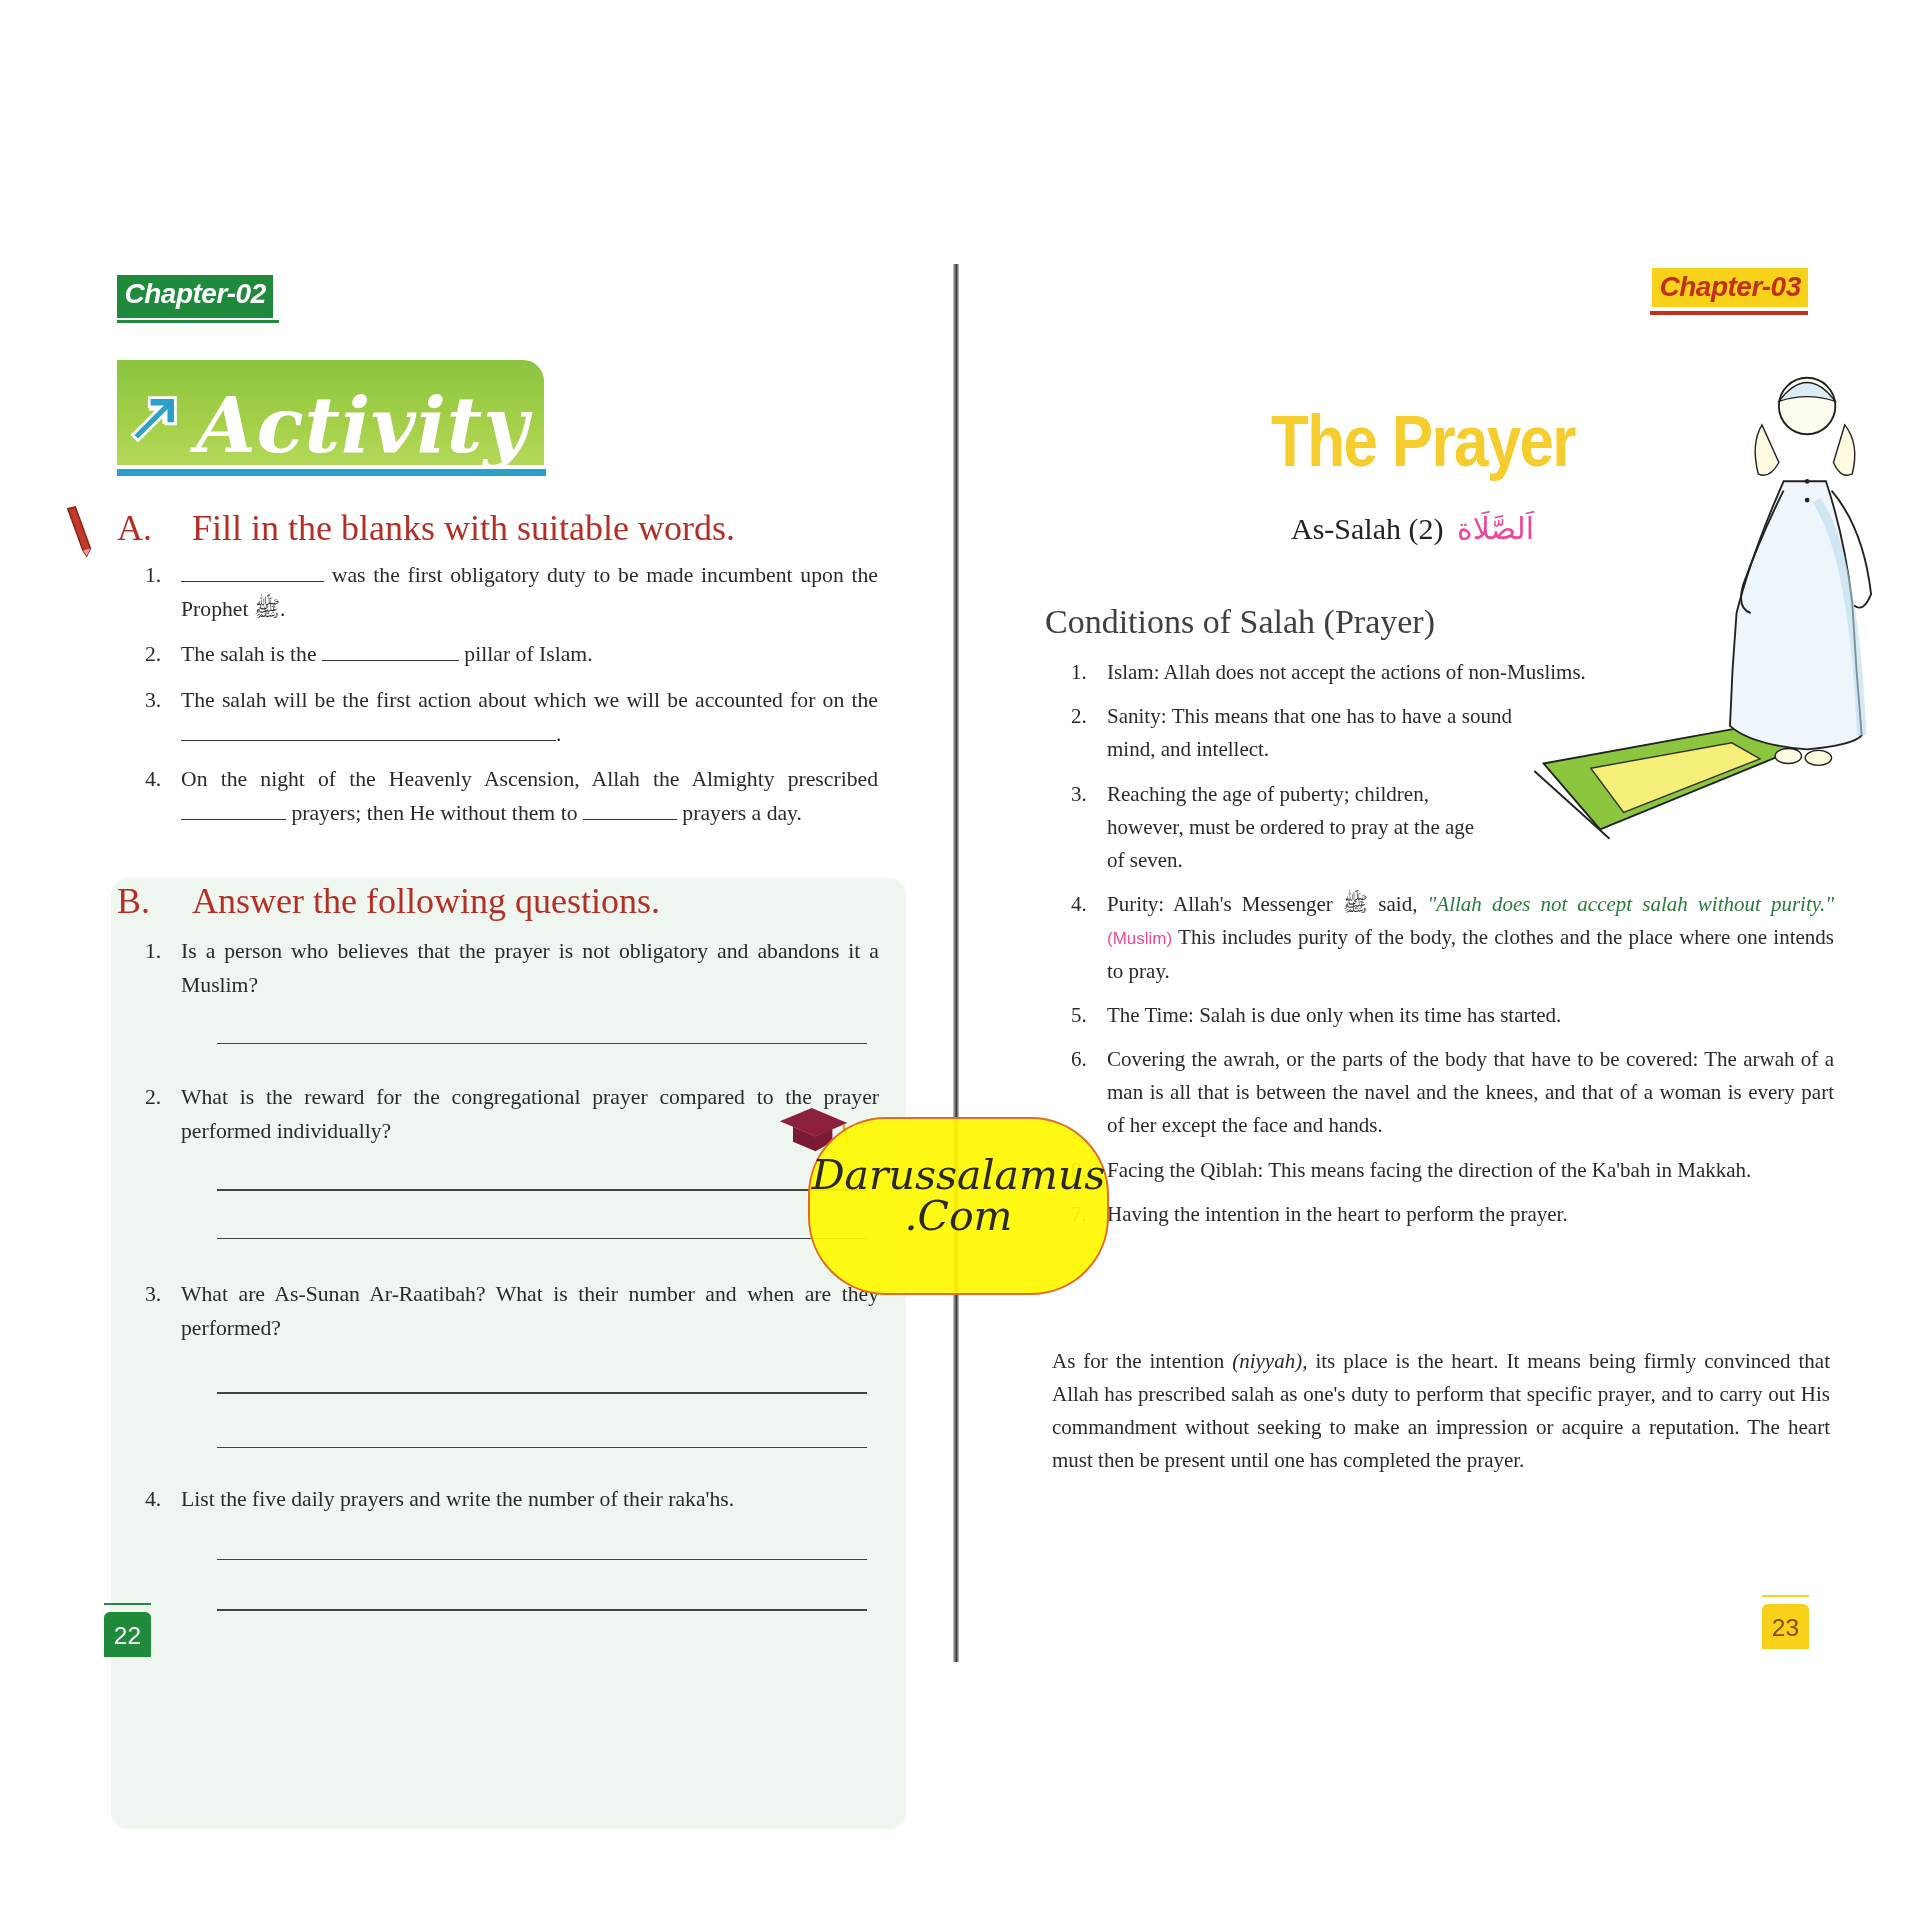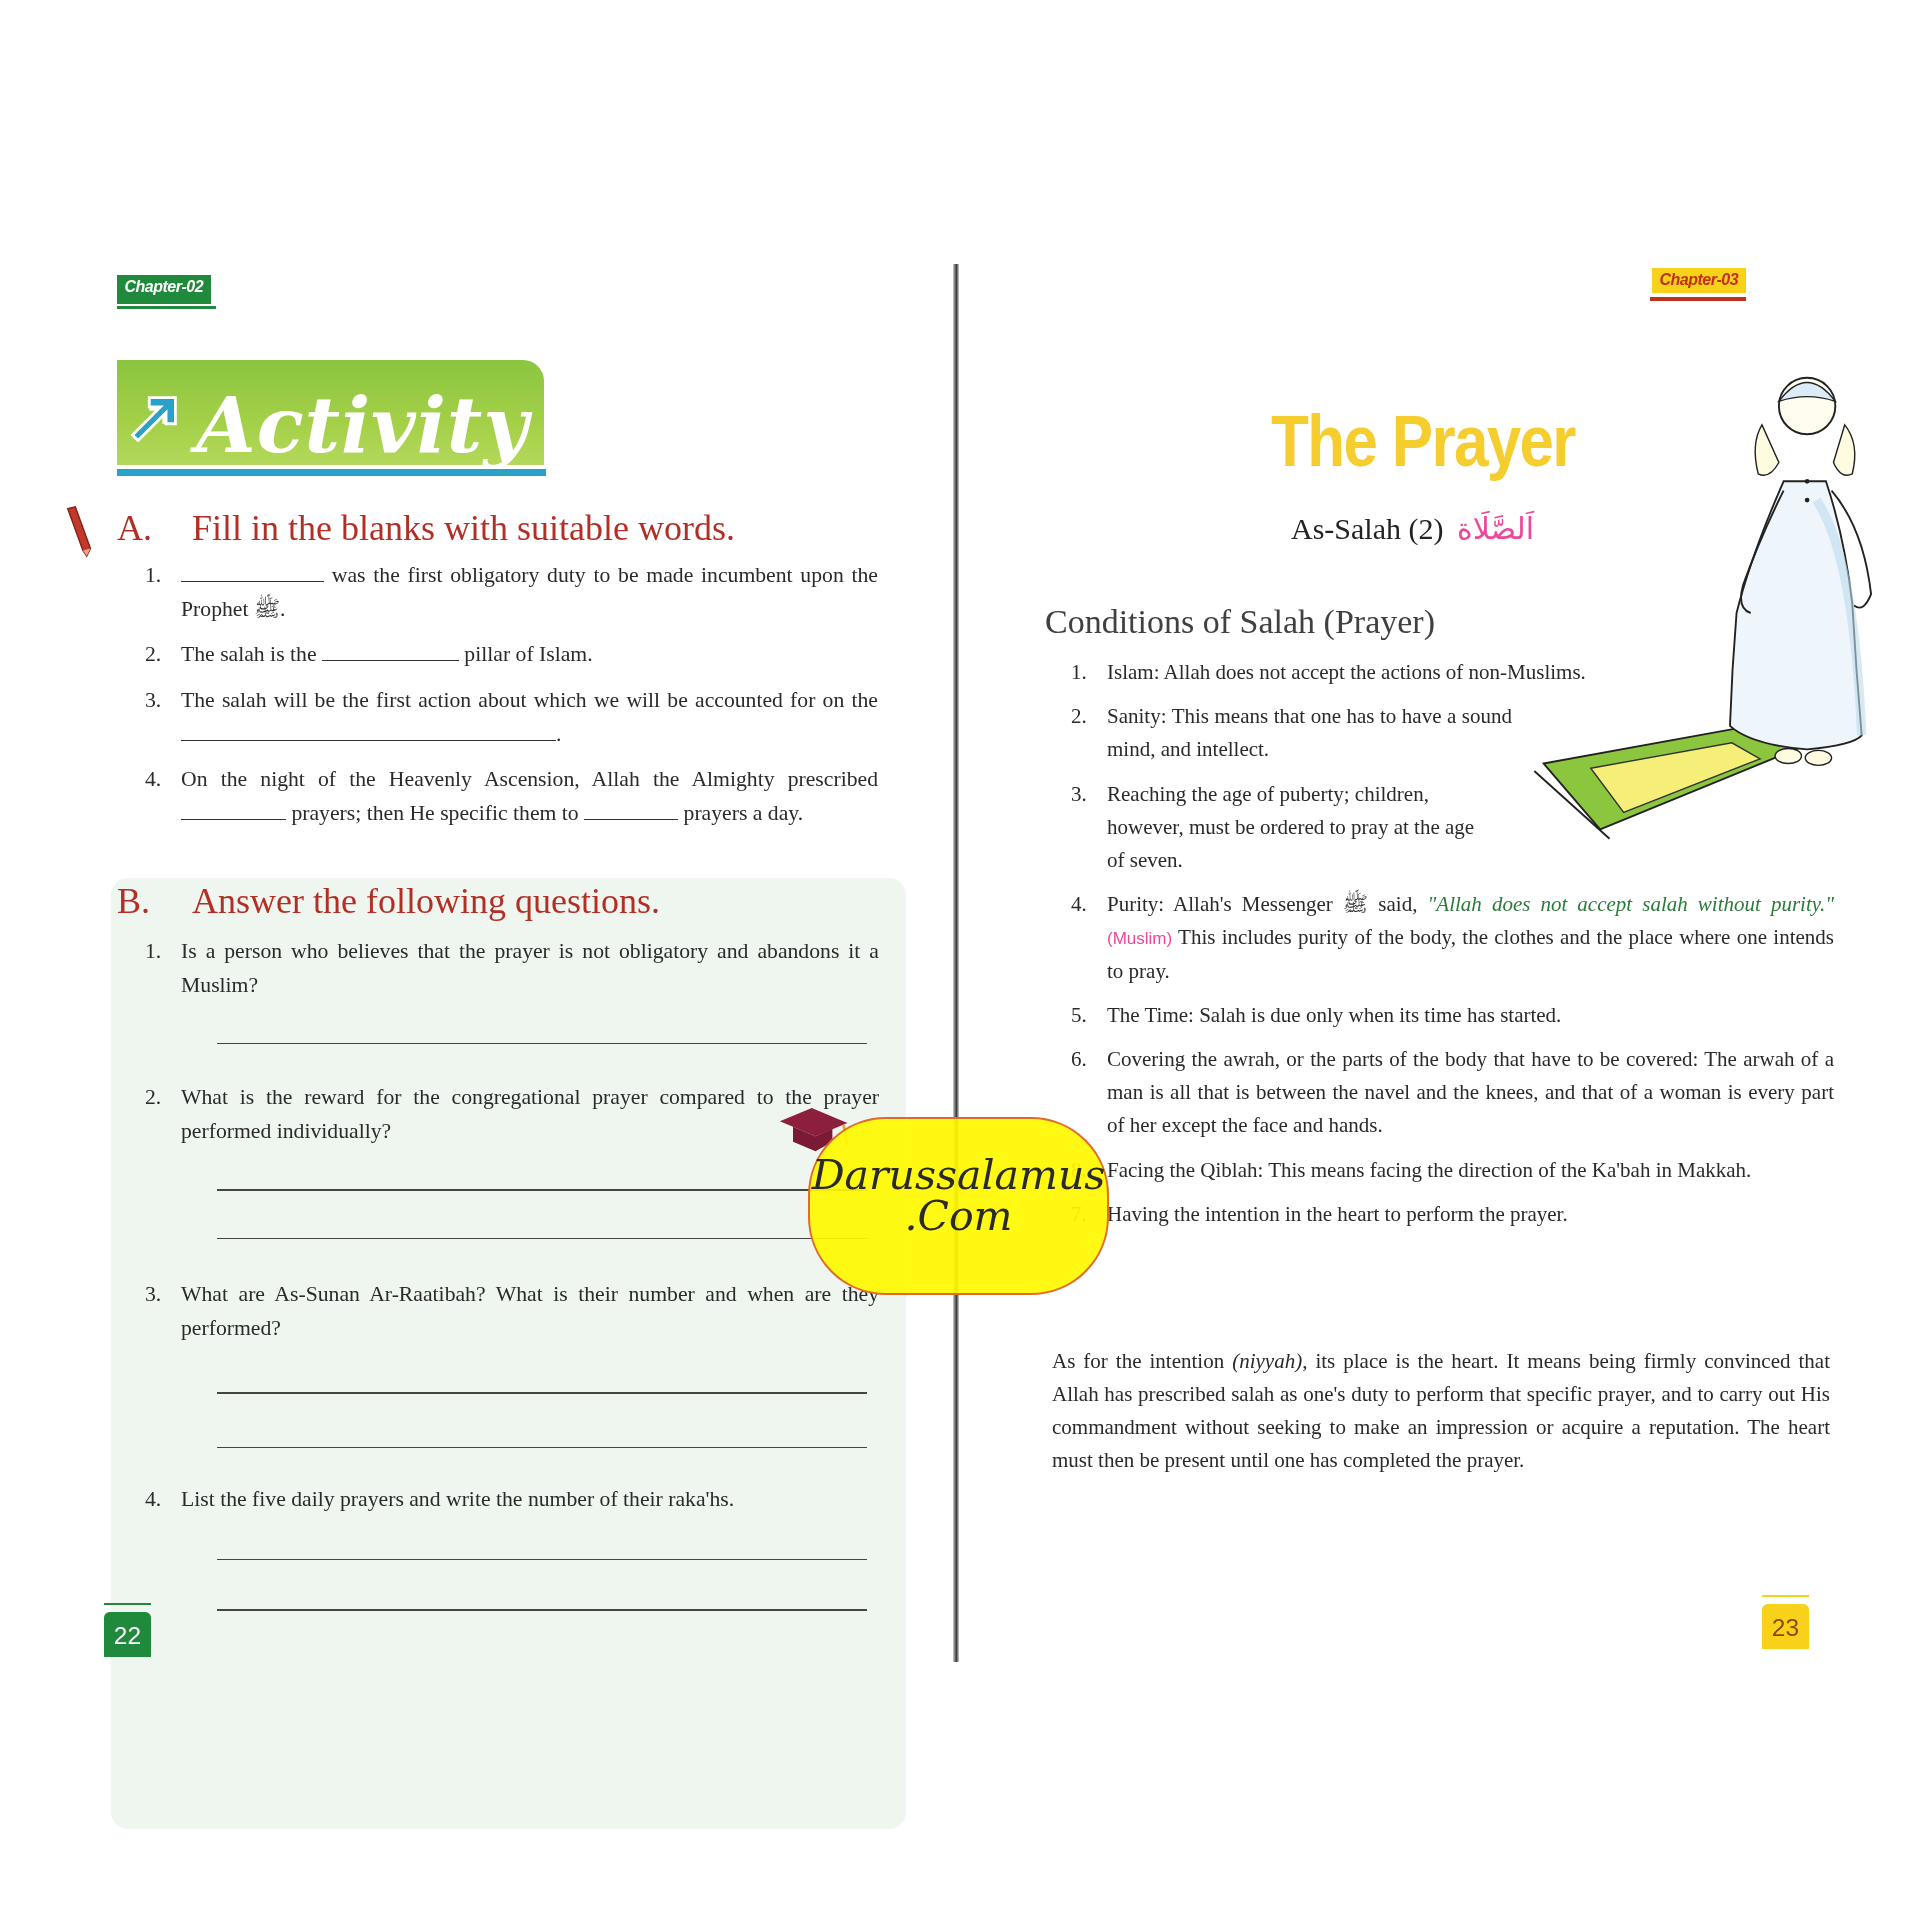--- a/index.html
+++ b/index.html
@@ -12,21 +12,21 @@
   .page-left { left:0; width:957px; }
   .page-right { left:960px; width:968px;text-decoration:underline; }
   .spine {
     position:absolute; left:953px; top:0; width:5.6px; height:1398px;
     background:linear-gradient(90deg,#cfcfcf,#555 45%,#333 55%,#cfcfcf);
   }
 
   
   .chapter-tag {
     position:absolute; font-family:"Liberation Sans", sans-serif; font-weight:bold; font-style:italic;
-    font-size:16px; padding:2.8px 7.5px 4.7px 7.5px; letter-spacing:-0.5px;
+    font-size:28px; padding:2.8px 7.5px 4.7px 7.5px; letter-spacing:-0.5px;
   }
   .chapter-tag.green { left:117px; top:11.3px; background:#1f8a3b; color:#fff; border-bottom:3.8px solid #1f8a3b; }
   .chapter-tag.green::after { content:""; position:absolute; left:0; right:-5.6px; bottom:-8.5px; height:2.8px; background:#1f8a3b; }
   .chapter-tag.yellow { left:692px; top:3.8px; background:#f7d11a; color:#c0301a; }
   .chapter-tag.yellow::after { content:""; position:absolute; left:-1.9px; right:0; bottom:-7.5px; height:3.8px; background:#c0301a; }
 
   
   .activity-banner {
     position:absolute; left:117px; top:96px; width:427px; height:105px;
     background:linear-gradient(180deg,#8bc53f,#a4d048 60%,#b4d85a);
@@ -130,21 +130,21 @@
       <li>
         <span class="num">2.</span>
         <span>The salah is the </span><span class="blank" style="width:137px"></span><span> pillar of Islam.</span>
       </li>
       <li>
         <span class="num">3.</span>
         <span>The salah will be the first action about which we will be accounted for on the </span><span class="blank" style="width:375px"></span><span>.</span>
       </li>
       <li>
         <span class="num">4.</span>
-        <span>On the night of the Heavenly Ascension, Allah the Almighty prescribed </span><span class="blank" style="width:105px"></span><span> prayers; then He specific them to </span><span class="blank" style="width:94px"></span><span> prayers a day.</span>
+        <span>On the night of the Heavenly Ascension, Allah the Almighty prescribed </span><span class="blank" style="width:105px"></span><span> prayers; then He without them to </span><span class="blank" style="width:94px"></span><span> prayers a day.</span>
       </li>
     </ol>
 
     <div class="section-b-box"></div>
     <div class="section-heading" style="left:117px;top:616px;">
       <span class="letter">B.</span><span>Answer the following questions.</span>
     </div>
 
     <ol class="qlist section-b-list">
       <li>

